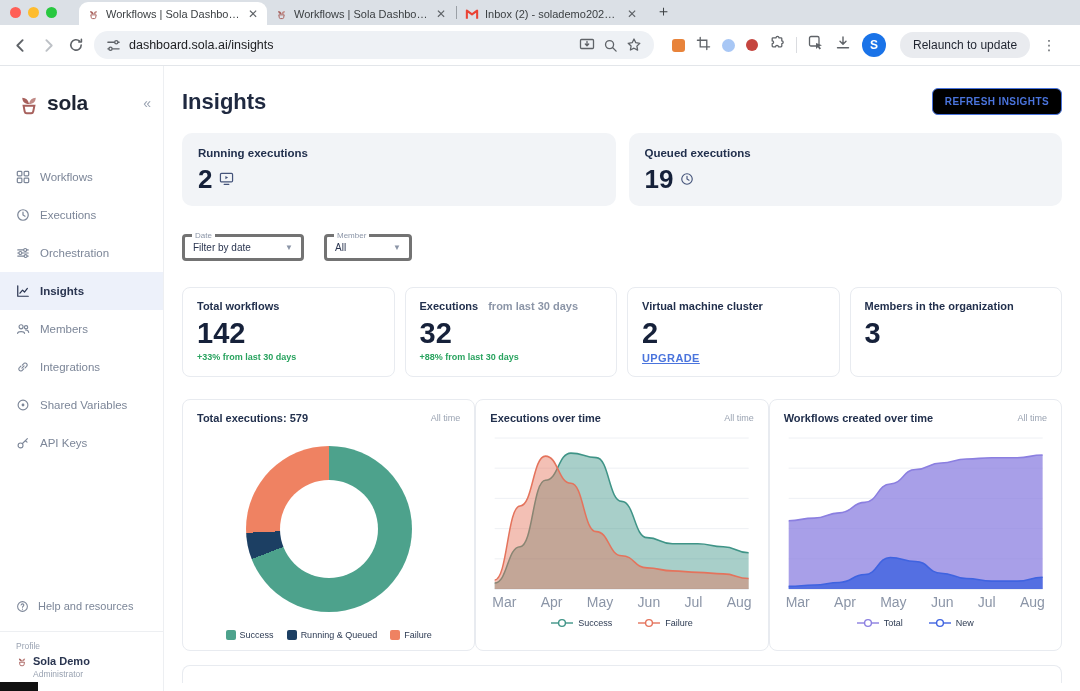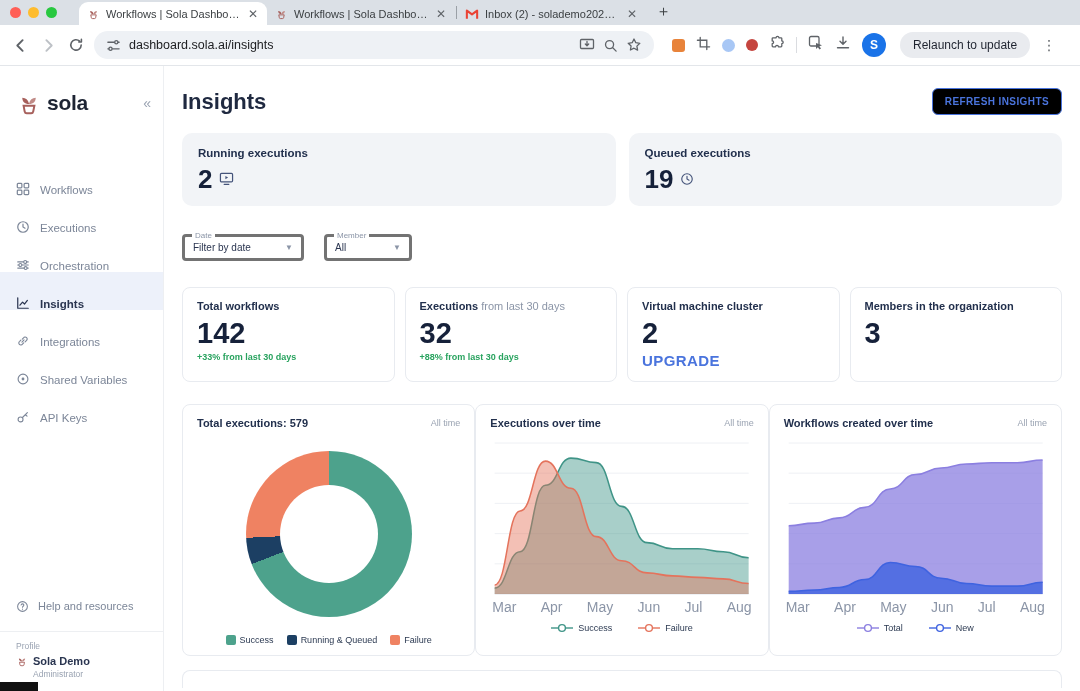--- a/index.html
+++ b/index.html
@@ -35,21 +35,21 @@
   .dots { color:#5f6368; font-size:14px; letter-spacing:0; padding:0 4px; }
 
   
   .app { display:flex; height:625px; }
   .sidebar { width:164px; border-right:1px solid #edeff2; display:flex; flex-direction:column; background:#fff; }
   .logo-row { display:flex; align-items:center; justify-content:space-between; padding:24px 12px 0 16px; }
   .brand { display:flex; align-items:center; gap:5px; }
   .brand-text { font-size:21px; font-weight:700; color:#1d2433; letter-spacing:-0.3px; }
   .collapse { color:#9aa3b2; font-size:14px; }
   .nav { margin-top:42px; display:flex; flex-direction:column; }
-  .nav-item { height:38px; display:flex; align-items:flex-end; gap:10px; padding:0 16px; font-size:11.5px; font-weight:500; color:#7c8698; }
+  .nav-item { height:38px; display:flex; align-items:center; gap:10px; padding:0 16px; font-size:11.5px; font-weight:500; color:#7c8698; }
   .nav-item svg { flex:none; }
   .nav-item.active { background:#edf1fa; color:#2a3550; font-weight:700; }
   .side-spacer { flex:1; }
   .help-item { height:34px; display:flex; align-items:center; gap:9px; padding:0 16px; font-size:11px; color:#7c8698; margin-bottom:8px; }
   .profile { border-top:1px solid #edeff2; padding:9px 16px 12px; }
   .profile-label { font-size:8.5px; color:#9aa3b2; margin-bottom:4px; }
   .profile-name { font-size:11px; font-weight:700; color:#2a3550; display:flex; align-items:center; gap:5px; }
   .profile-role { font-size:8.5px; color:#9aa3b2; margin-top:2px; margin-left:17px; }
   .corner-dark { position:absolute; left:0; bottom:0; width:38px; height:9px; background:#111; }
 
@@ -68,24 +68,24 @@
 
   .filter-row { display:flex; gap:20px; margin-bottom:26px; }
   .select { position:relative; height:27px; border:3px solid #737373; border-radius:4px; display:flex; align-items:center; justify-content:space-between; padding:0 8px; font-size:10px; color:#2a3550; background:#fff; }
   .select .float-label { position:absolute; top:-6px; left:7px; font-size:8px; color:#8b95a7; background:#fff; padding:0 3px; }
   .select .chev { color:#8b95a7; font-size:8px; margin-left:10px; }
   .sel-date { width:122px; } .sel-member { width:88px; }
 
   .stats-row { display:flex; gap:10px; margin-bottom:22px; }
   .stat-card { flex:1; border:1px solid #e8ebf0; border-radius:8px; padding:12px 14px; background:#fff; min-height:88px; }
   .stat-title { font-size:11px; font-weight:700; color:#22304d; }
-  .stat-suffix { font-weight:400; color:#8b95a7; margin-left:3px; }
+  .stat-suffix { font-weight:700; color:#8b95a7; margin-left:10px; }
   .stat-value { font-size:29px; font-weight:700; color:#16213a; margin:7px 0 4px; line-height:1; }
   .stat-delta { font-size:9px; font-weight:700; color:#29a35f; }
-  .stat-link { font-size:15px; font-weight:700; color:#4a74dd; letter-spacing:0.4px; }
+  .stat-link { font-size:11px; font-weight:700; color:#4a74dd; letter-spacing:0.4px;text-decoration:underline; }
 
   .charts-row { display:flex; }
   .chart-card { flex:1; border:1px solid #e8ebf0; border-radius:8px; background:#fff; padding:12px 14px 10px; height:252px; display:flex; flex-direction:column; }
   .chart-head { display:flex; align-items:center; justify-content:space-between; margin-bottom:4px; }
   .chart-title { font-size:11px; font-weight:700; color:#22304d; }
   .chart-badge { font-size:9px; color:#9aa3b2; }
 
   .donut-wrap { flex:1; display:flex; align-items:center; justify-content:center; }
   .donut { width:166px; height:166px; border-radius:50%; position:relative; }
   .donut-hole { position:absolute; inset:34px; background:#fff; border-radius:50%; }
@@ -267,20 +267,29 @@
         </div>
         <div class="nav-item active">
           <svg width="14" height="14" viewBox="0 0 16 16" fill="none" stroke="currentColor" stroke-width="1.4" stroke-linecap="round" stroke-linejoin="round">
               <path d="M2 2v12h12"></path>
               <path d="M4.5 10.5L7.5 7l2.2 2.2L13 5"></path>
             </svg>
           <span>Insights</span>
         </div>
         <div class="nav-item">
           <svg width="14" height="14" viewBox="0 0 16 16" fill="none" stroke="currentColor" stroke-width="1.3" stroke-linecap="round">
+              <circle cx="5.8" cy="5.5" r="2.3"></circle>
+              <path d="M1.8 13c.4-2.6 7.6-2.6 8 0"></path>
+              <circle cx="11.5" cy="6" r="1.9"></circle>
+              <path d="M10.8 9.2c2-.3 3.5.9 3.7 2.7"></path>
+            </svg>
+          <span>Members</span>
+        </div>
+        <div class="nav-item">
+          <svg width="14" height="14" viewBox="0 0 16 16" fill="none" stroke="currentColor" stroke-width="1.3" stroke-linecap="round">
               <path d="M6.8 9.2l2.4-2.4"></path>
               <path d="M5.6 7L4.2 8.4a2.3 2.3 0 1 0 3.2 3.2l1.4-1.4"></path>
               <path d="M10.4 9l1.4-1.4a2.3 2.3 0 1 0-3.2-3.2L7.2 5.8"></path>
             </svg>
           <span>Integrations</span>
         </div>
         <div class="nav-item">
           <svg width="14" height="14" viewBox="0 0 16 16" fill="none" stroke="currentColor" stroke-width="1.3">
               <circle cx="8" cy="8" r="5.6"></circle>
               <circle cx="8" cy="8" r="1.6" fill="currentColor" stroke="none"></circle>

